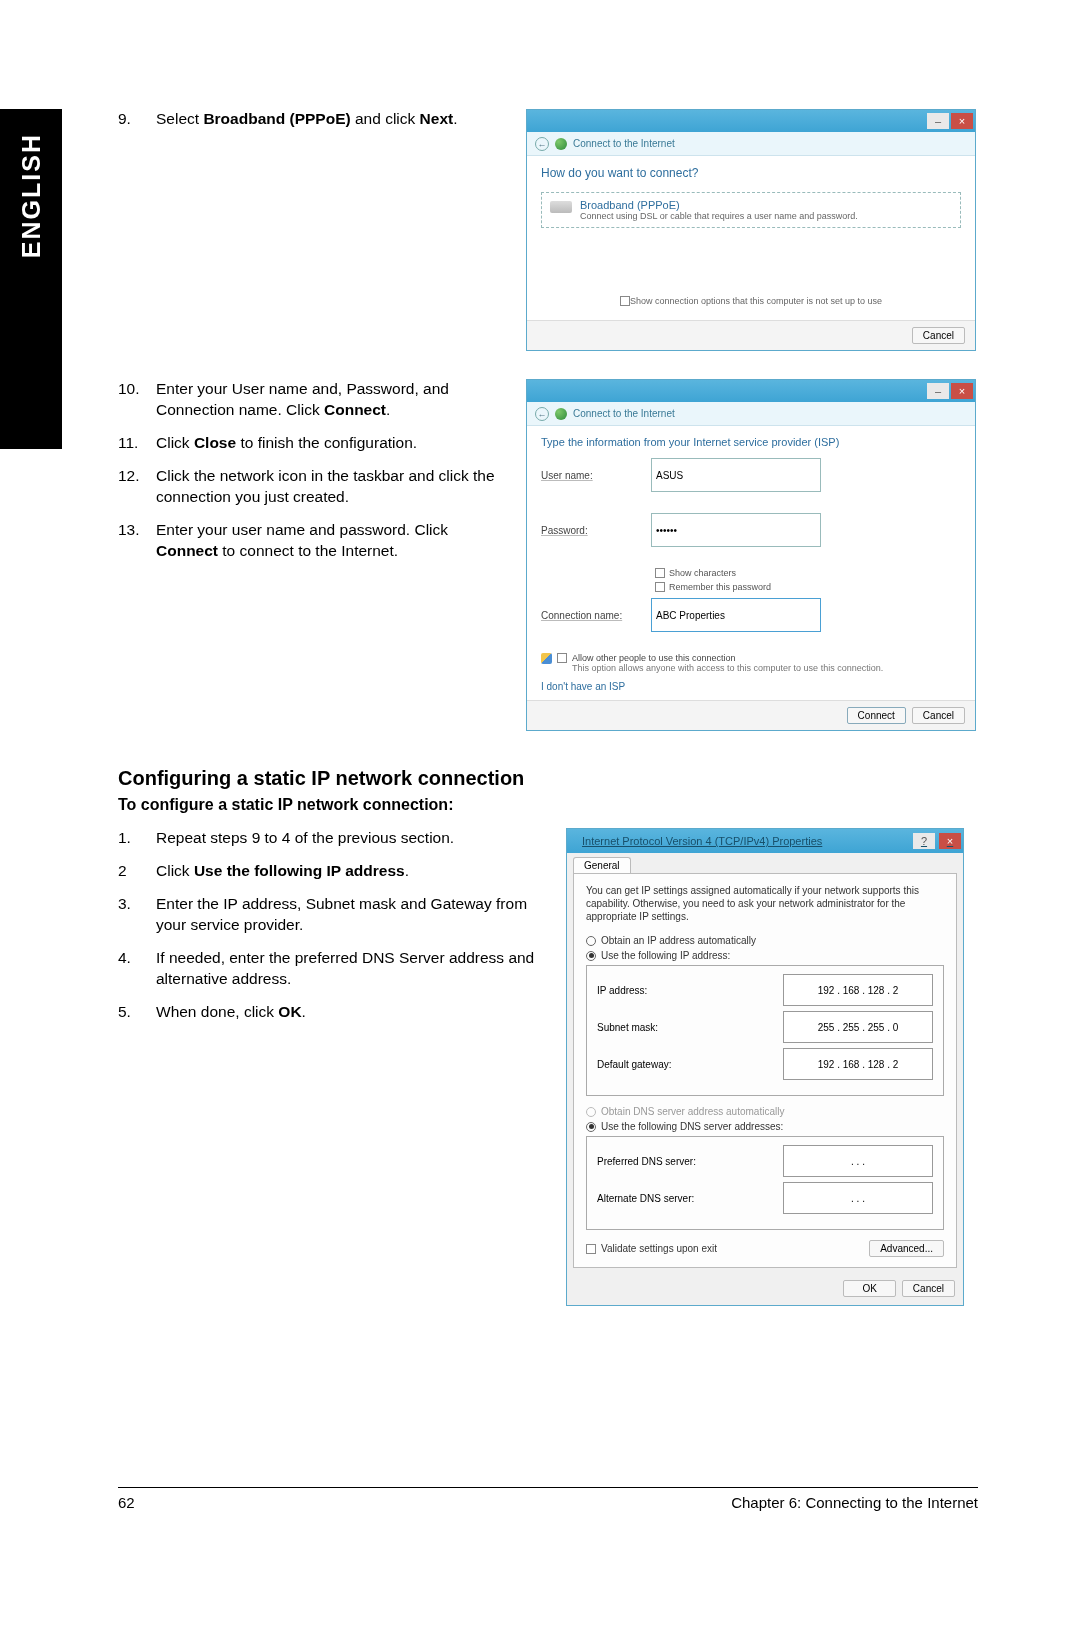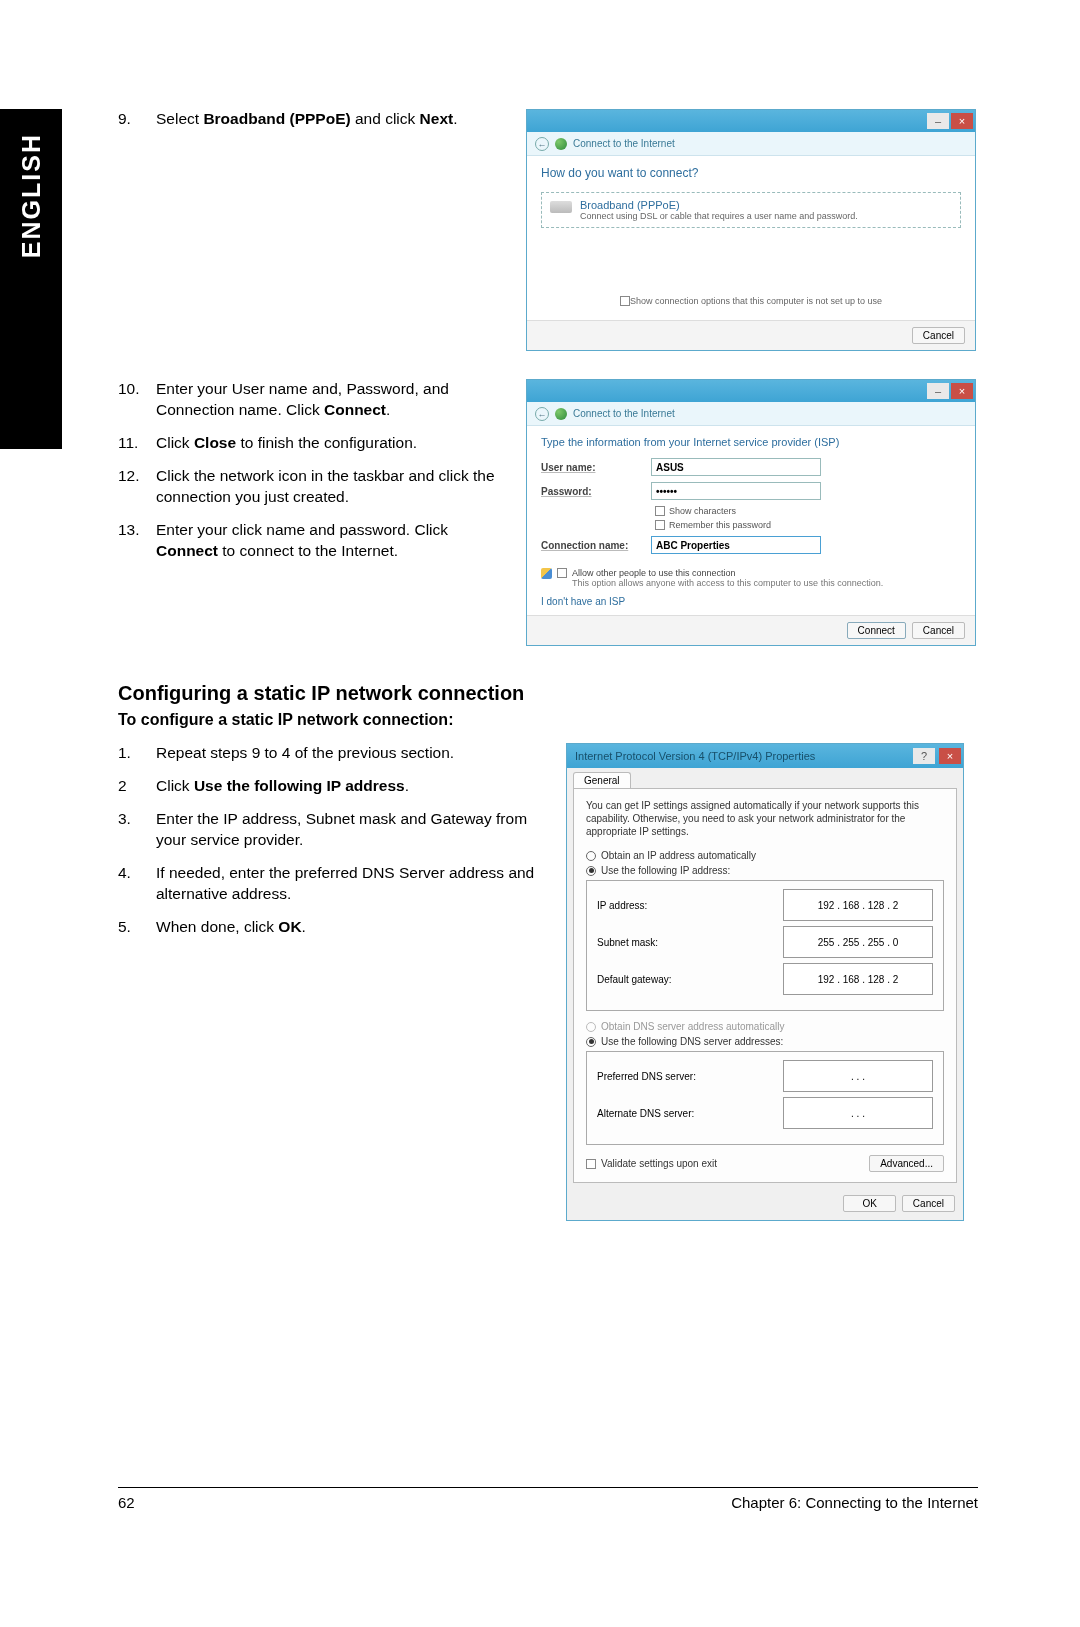--- a/index.html
+++ b/index.html
@@ -62,31 +62,31 @@
   .pppoe-box { border:1px dashed #9bb; padding:6px 8px; display:flex; gap:8px; align-items:flex-start; }
   .pppoe-title { color:#2e6e9e; font-size:11px; }
   .pppoe-desc { color:#666; font-size:9px; }
   .dialog .footer { border-top:1px solid #ddd; background:#f4f4f4; padding:6px 10px; display:flex; justify-content:flex-end; gap:6px; }
   .dlg-btn { border:1px solid #bbb; background:#f7f7f7; padding:2px 10px; font-size:10px; border-radius:2px; }
   .dlg-btn.primary { border-color:#8ab; }
   .show-opts { display:flex; align-items:center; color:#666; font-size:9px; justify-content:center; margin-top:68px; margin-bottom:6px; }
   .chk { width:10px; height:10px; border:1px solid #888; background:#fff; display:inline-block; }
 
   .isp-head { color:#2e6e9e; font-size:11px; margin-bottom:10px; }
-  .form-row { display:flex; align-items:center; margin-bottom:6px;font-weight:bold; }
+  .form-row { display:flex; align-items:center; margin-bottom:21px; }
   .form-row .lbl { width:110px; font-size:10px; text-decoration:underline; text-decoration-color:#bbb; color:#444; }
-  .txt-input { width:170px; height:18px; border:1px solid #9bb; padding:0 4px; font-size:10px; display:flex; align-items:center; }
+  .txt-input { width:170px; height:34px; border:1px solid #9bb; padding:0 4px; font-size:10px; display:flex; align-items:center; }
   .chk-row { display:flex; align-items:center; gap:4px; font-size:9px; color:#555; margin-left:114px; margin-bottom:4px; }
   .allow-box { display:flex; align-items:flex-start; gap:5px; font-size:9px; color:#444; margin-top:14px; }
   .shield-icon { width:11px; height:11px; background:linear-gradient(135deg,#f3c54a 50%,#4a8ed4 50%); border-radius:2px; flex-shrink:0; }
   .link { color:#2e6e9e; font-size:10px; margin-top:8px; display:inline-block; }
 
   
   .ipv4 { width:398px; border:1px solid #5caacc; font-size:10px; background:#f0f0f0; }
-  .ipv4 .titlebar2 { height:24px; background:linear-gradient(#5ab5de,#3ea4d4); display:flex; align-items:center; justify-content:space-between; padding:0 2px 0 8px; color:#18506b; font-size:11px; }
+  .ipv4 .titlebar2 { height:24px; background:linear-gradient(#5ab5de,#3ea4d4); display:flex; align-items:center; justify-content:space-between; padding:0 2px 0 15px; color:#18506b; font-size:11px;text-decoration:underline; }
   .tb-btns { display:flex; gap:2px; }
   .help-btn { width:22px; height:16px; background:#e9e9e9; display:flex; align-items:center; justify-content:center; color:#555; }
   .tab-strip { display:flex; margin:4px 0 0 6px; }
   .tab { border:1px solid #bbb; border-bottom:none; padding:2px 10px; background:#fdfdfd; font-size:10px; border-radius:3px 3px 0 0; }
   .ipv4-panel { border:1px solid #bbb; margin:0 6px 6px 6px; background:#fdfdfd; padding:10px 12px; }
   .ipv4-desc { font-size:10px; color:#333; margin-bottom:12px; line-height:1.3; }
   .radio-row { display:flex; align-items:center; gap:5px; font-size:10px; color:#333; margin-bottom:4px; }
   .radio { width:10px; height:10px; border:1px solid #666; border-radius:50%; display:inline-flex; align-items:center; justify-content:center; }
   .radio.sel::after { content:""; width:5px; height:5px; background:#333; border-radius:50%; display:block; }
   .ip-fieldset { border:1px solid #aaa; padding:8px 10px 10px 10px; margin:4px 0 10px 0; }
@@ -170,21 +170,21 @@
             <span>Click </span><span class="bold">Close</span><span> to finish the configuration.</span>
           </div>
         </li>
         <li class="step-item">
           <div class="step-num">12.</div>
           <div class="step-body">Click the network icon in the taskbar and click the connection you just created.</div>
         </li>
         <li class="step-item">
           <div class="step-num">13.</div>
           <div class="step-body">
-            <span>Enter your click name and password. Click </span><span class="bold">Connect</span><span> to connect to the Internet.</span>
+            <span>Enter your user name and password. Click </span><span class="bold">Connect</span><span> to connect to the Internet.</span>
           </div>
         </li>
       </ul>
     </div>
     <div class="img-col">
       <div class="dialog">
         <div class="titlebar">
           <div class="win-btn">–</div>
           <div class="win-btn close">×</div>
         </div>

